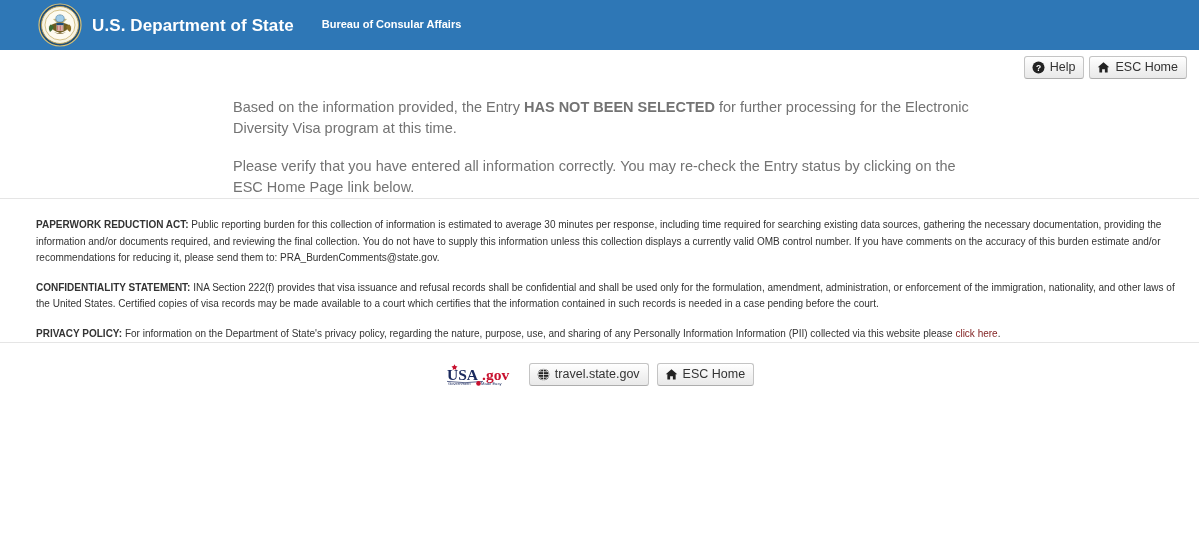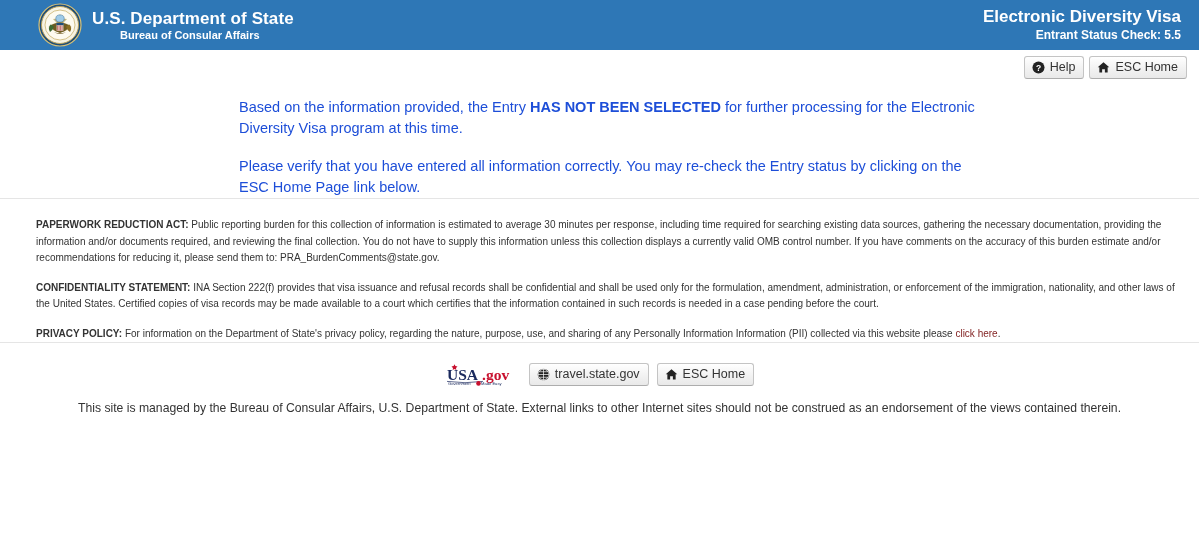--- a/index.html
+++ b/index.html
@@ -31,21 +31,21 @@
     align-items: center;
     gap: 10px;
   }
   .seal {
     width: 44px;
     height: 44px;
     flex: 0 0 44px;
   }
   .brand-text {
     display: flex;
-    flex-direction: column;
+    flex-direction: row;
     line-height: 1.05;
     padding-top: 1px;
   }
   .brand-title {
     color: #ffffff;
     font-size: 17px;
     font-weight: bold;
     letter-spacing: .1px;
   }
   .brand-sub {
@@ -102,24 +102,24 @@
 
   
   .content {
     padding: 18px 0 0 0;
   }
   .message-block {
     padding-left: 233px;
     padding-right: 215px;
   }
   .message-block p {
-    margin: 0 0 17px 6px;
+    margin: 0 0 17px 0;
     font-size: 14.5px;
     line-height: 21px;
-    color: #1d4ed8;
+    color: #737373;
   }
   .message-block p:last-child { margin-bottom: 0; }
   .message-block strong { font-weight: bold; }
 
   hr.rule {
     border: 0;
     border-top: 1px solid #e5e5e5;
     margin: 0;
   }
   .rule-top { margin: 31px 36px 0 36px; }
@@ -180,24 +180,20 @@
         <path d="M19.6 22.4 v5.2 M21.1 22.4 v5.2 M22.6 22.4 v5.2 M24.1 22.4 v5.2" stroke="#b0333a" stroke-width="0.7"></path>
         <path d="M12.5 21.5 Q9.5 25 12 29 Q15 27 16 23.5 Z" fill="#3f6b33"></path>
         <path d="M31.5 21.5 Q34.5 25 32 29 Q29 27 28 23.5 Z" fill="#8a6d22"></path>
         <path d="M16 29 Q22 33 28 29 Q22 31.5 16 29 Z" fill="#6e5b22"></path>
       </svg>
     </span>
     <span class="brand-text">
       <span class="brand-title">U.S. Department of State</span>
       <span class="brand-sub">Bureau of Consular Affairs</span>
     </span>
-  </div>
-  <div class="header-right">
-    <span class="hdr-app-title">Electronic Diversity Visa</span>
-    <span class="hdr-app-sub">Entrant Status Check: 5.5</span>
   </div>
 </div>
 
 <div class="toolbar">
   <button class="btn">
     <span class="ico">
       <svg width="13" height="13" viewBox="0 0 16 16" aria-hidden="true">
         <circle cx="8" cy="8" r="7.4" fill="#222222"></circle>
         <text x="8" y="11.9" text-anchor="middle" font-family="Liberation Sans, sans-serif" font-size="10.5" font-weight="bold" fill="#ffffff">?</text>
       </svg>
@@ -256,14 +252,13 @@
     <button class="btn">
       <span class="ico">
         <svg width="13" height="13" viewBox="0 0 16 16" aria-hidden="true">
           <path d="M8 1.6 L0.9 7.6 h2 V14 h3.4 V10.1 h3.4 V14 h3.4 V7.6 h2 Z" fill="#222222"></path>
         </svg>
       </span>
       <span>ESC Home</span>
     </button>
   </div>
 
-  <div class="footer-note">This site is managed by the Bureau of Consular Affairs, U.S. Department of State. External links to other Internet sites should not be construed as an endorsement of the views contained therein.</div>
 </div>
 
 </body></html>

